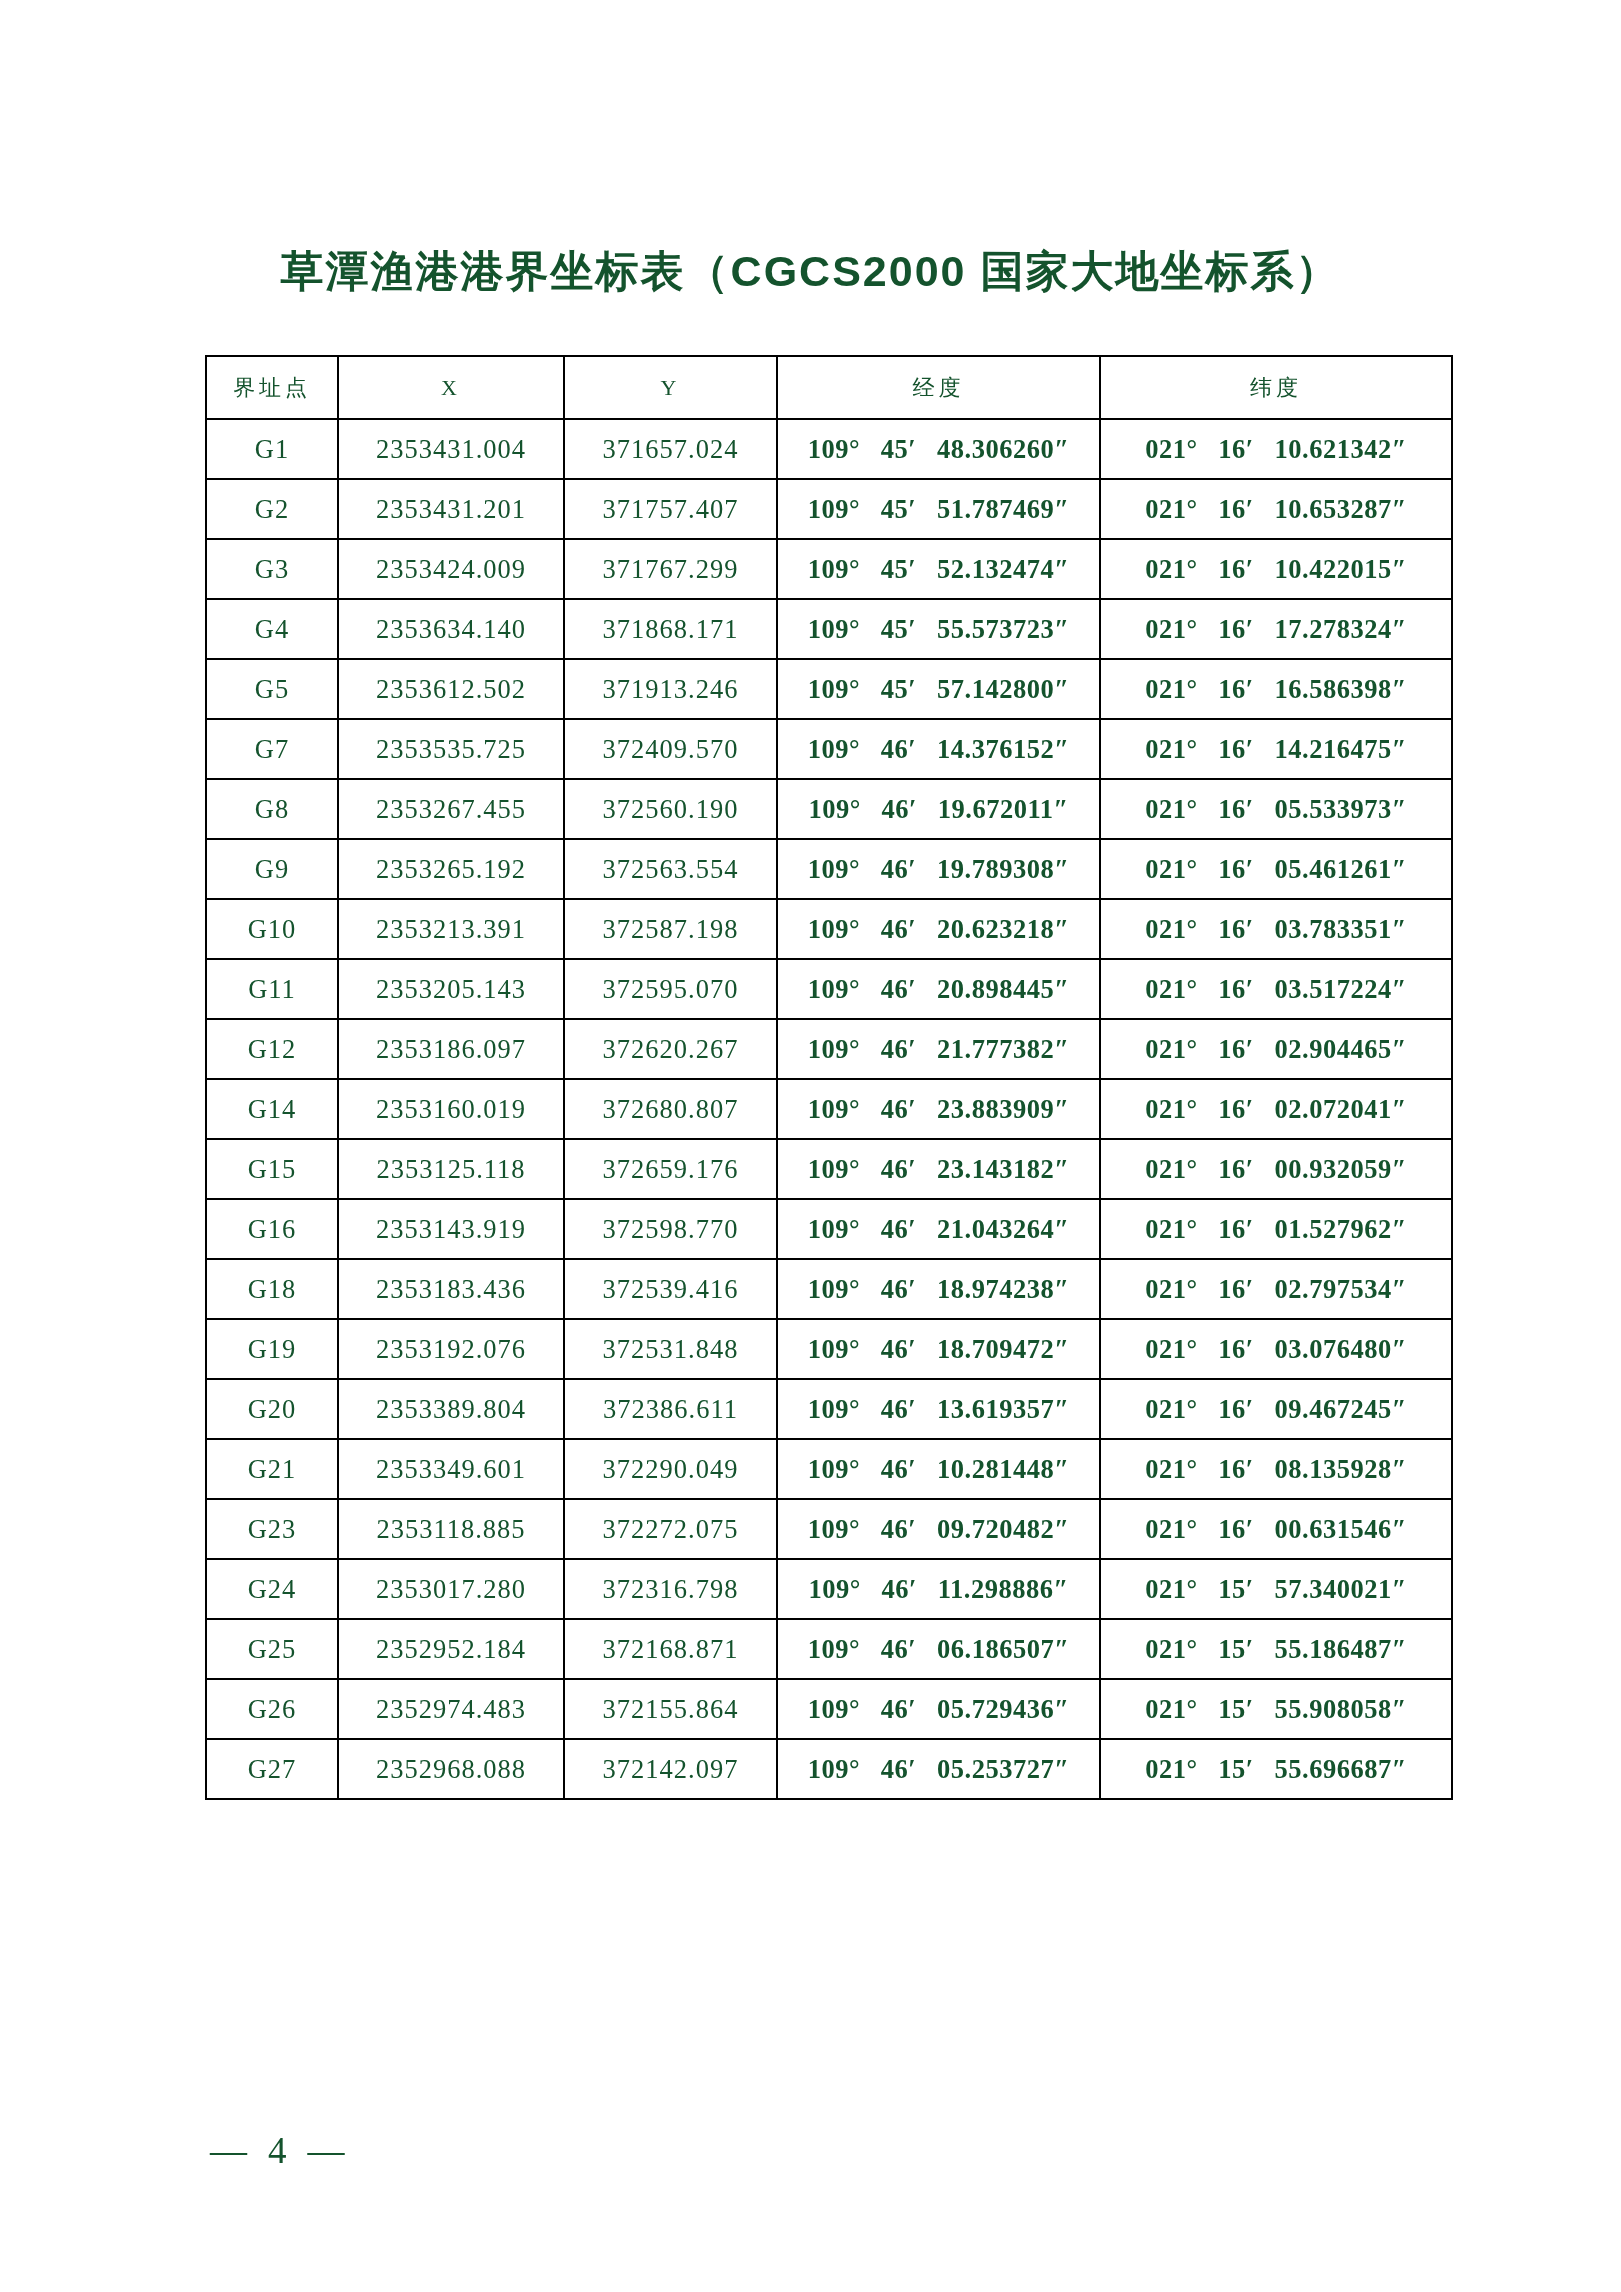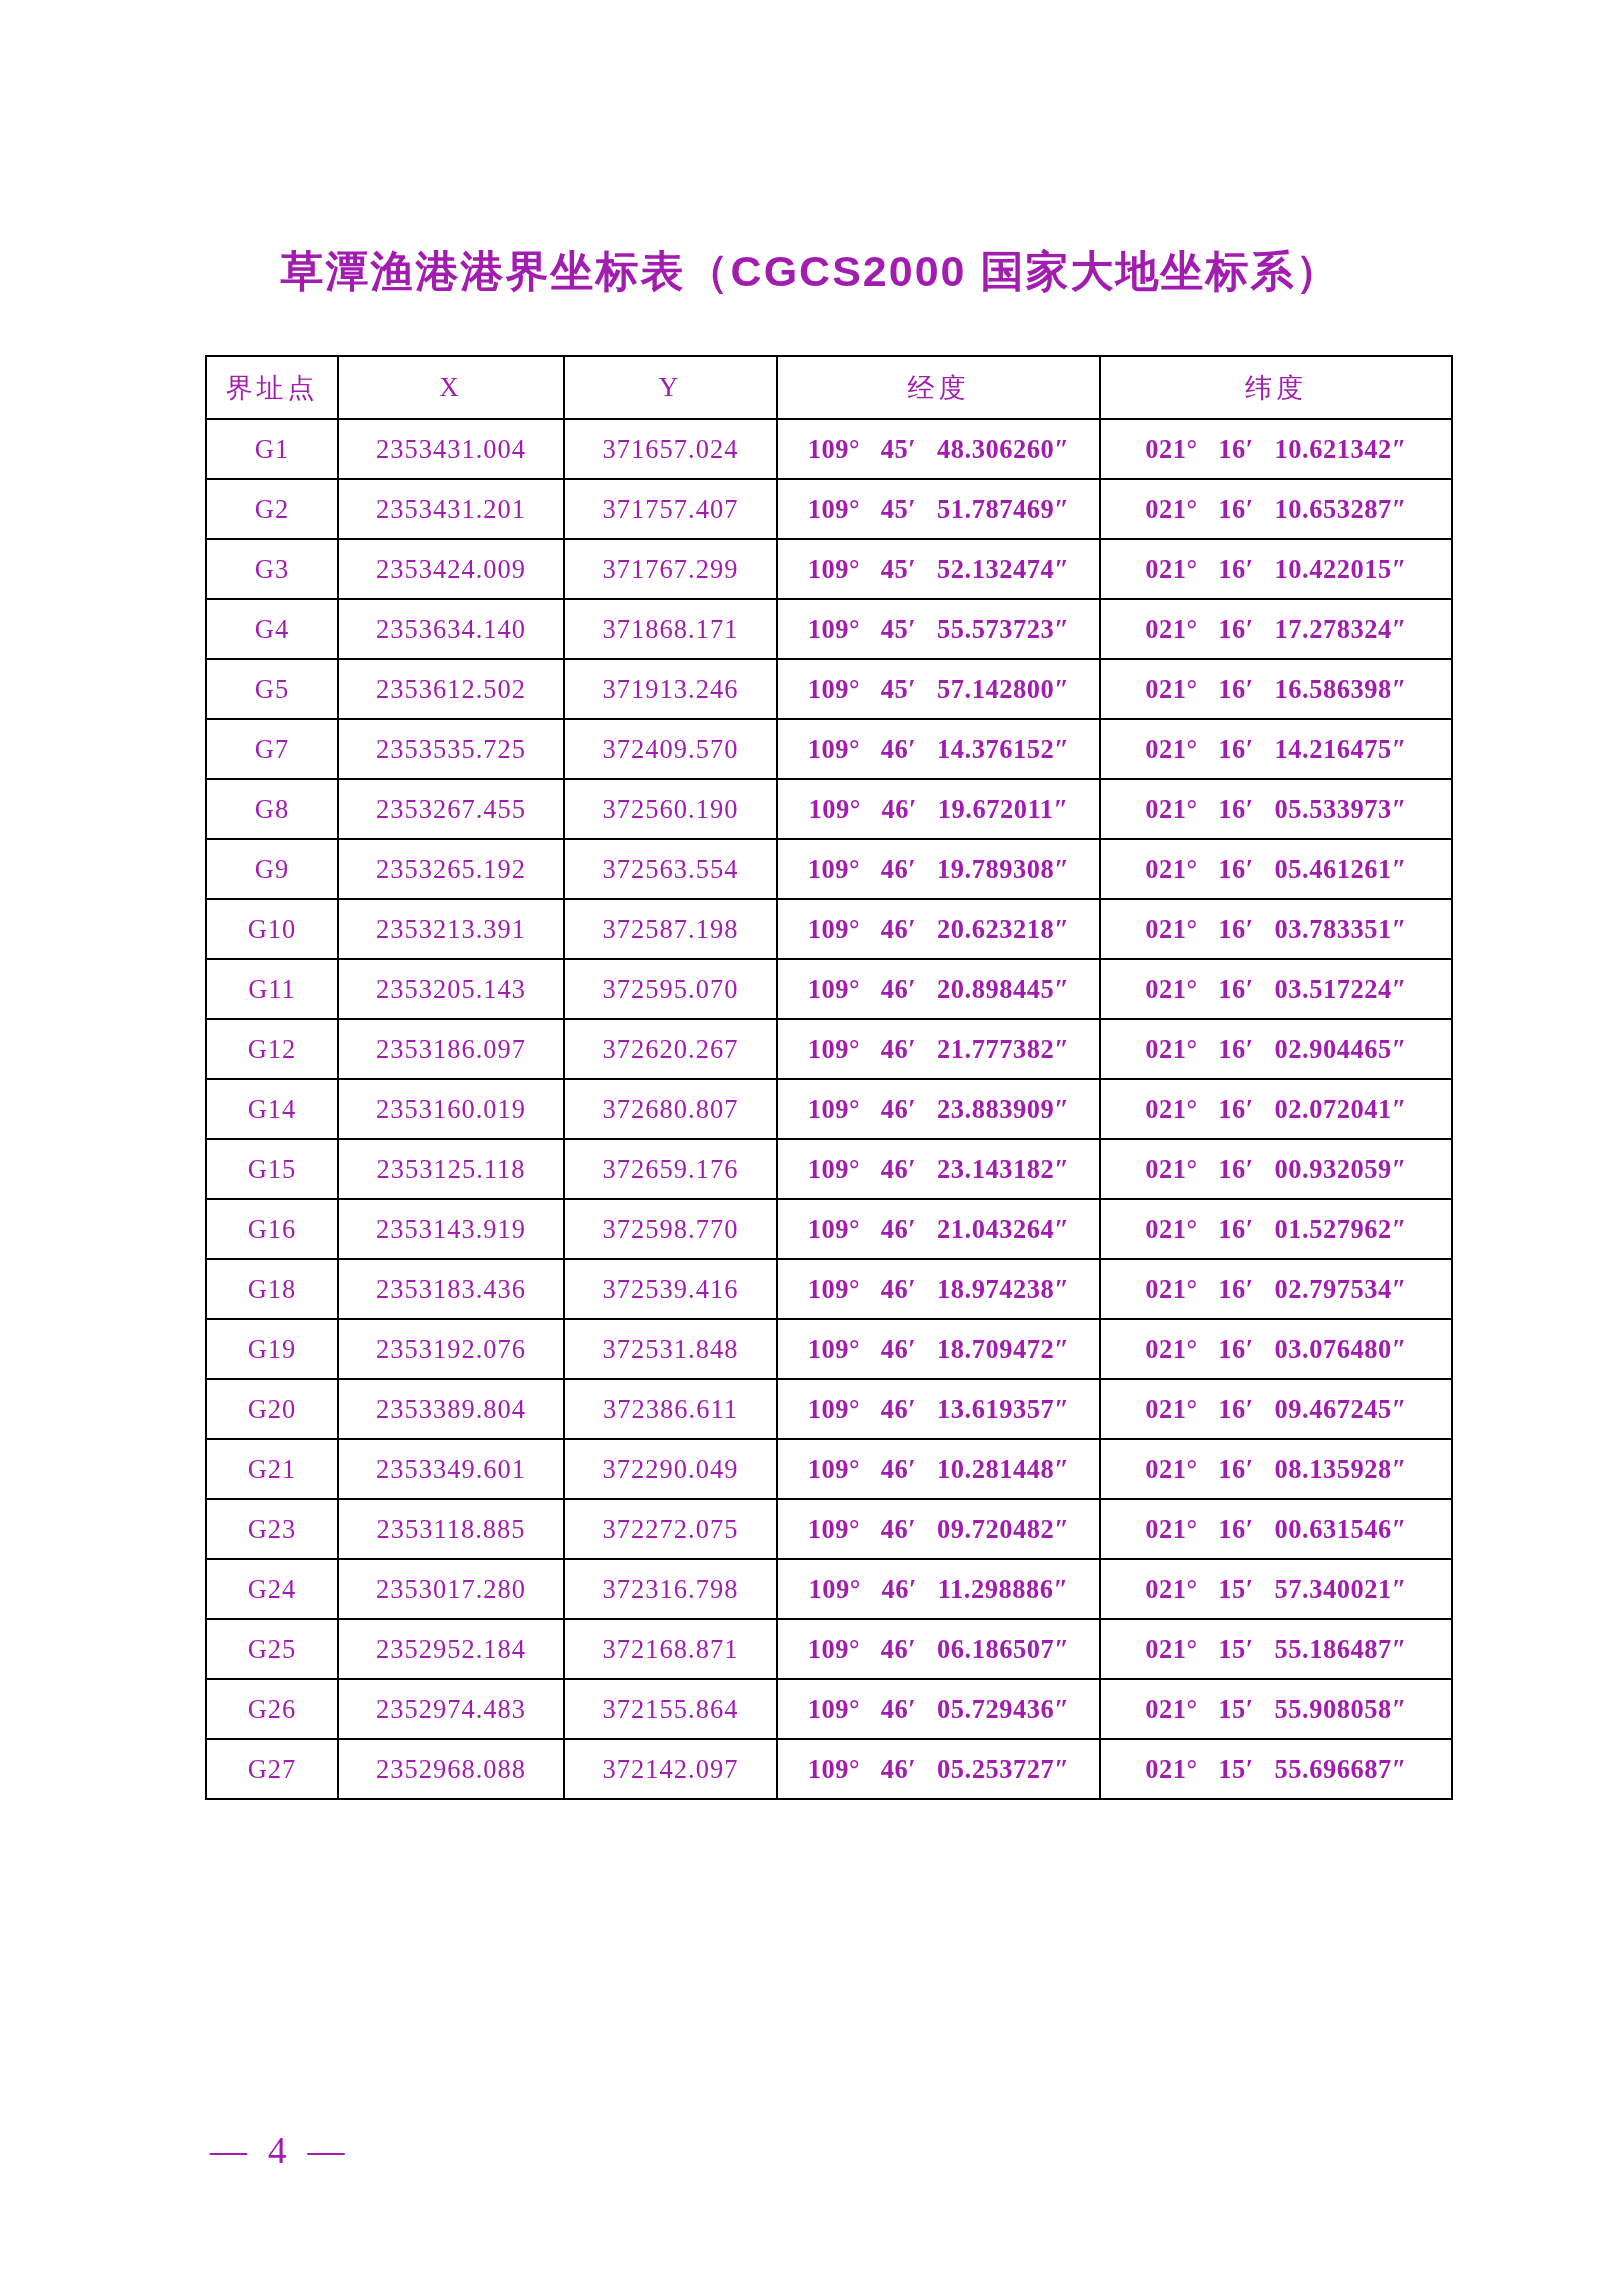--- a/index.html
+++ b/index.html
@@ -6,21 +6,21 @@
     margin: 0;
     padding: 0;
     background: #ffffff;
   }
   .page {
     position: relative;
     width: 1621px;
     height: 2293px;
     background: #ffffff;
     font-family: "Liberation Serif", serif;
-    color: #a21caf;
+    color: #14532d;
     overflow: hidden;
   }
   .doc-title {
     position: absolute;
     top: 243px;
     left: 0;
     width: 100%;
     text-align: center;
     font-family: "Liberation Sans", sans-serif;
     font-size: 43px;
@@ -41,21 +41,21 @@
     border: 2px solid #000000;
     text-align: center;
     vertical-align: middle;
     padding: 0;
     font-weight: normal;
     overflow: hidden;
     white-space: nowrap;
   }
   .coord-table th {
     height: 61px;
-    font-size: 27px;
+    font-size: 22px;
     letter-spacing: 3.9px;
   }
   .coord-table td {
     height: 58px;
     font-size: 26.5px;
   }
   
   .coord-table td.c0 { letter-spacing: 1px; }
   .coord-table td.c1,
   .coord-table td.c2 { letter-spacing: 1px; margin-top: 40px; }

